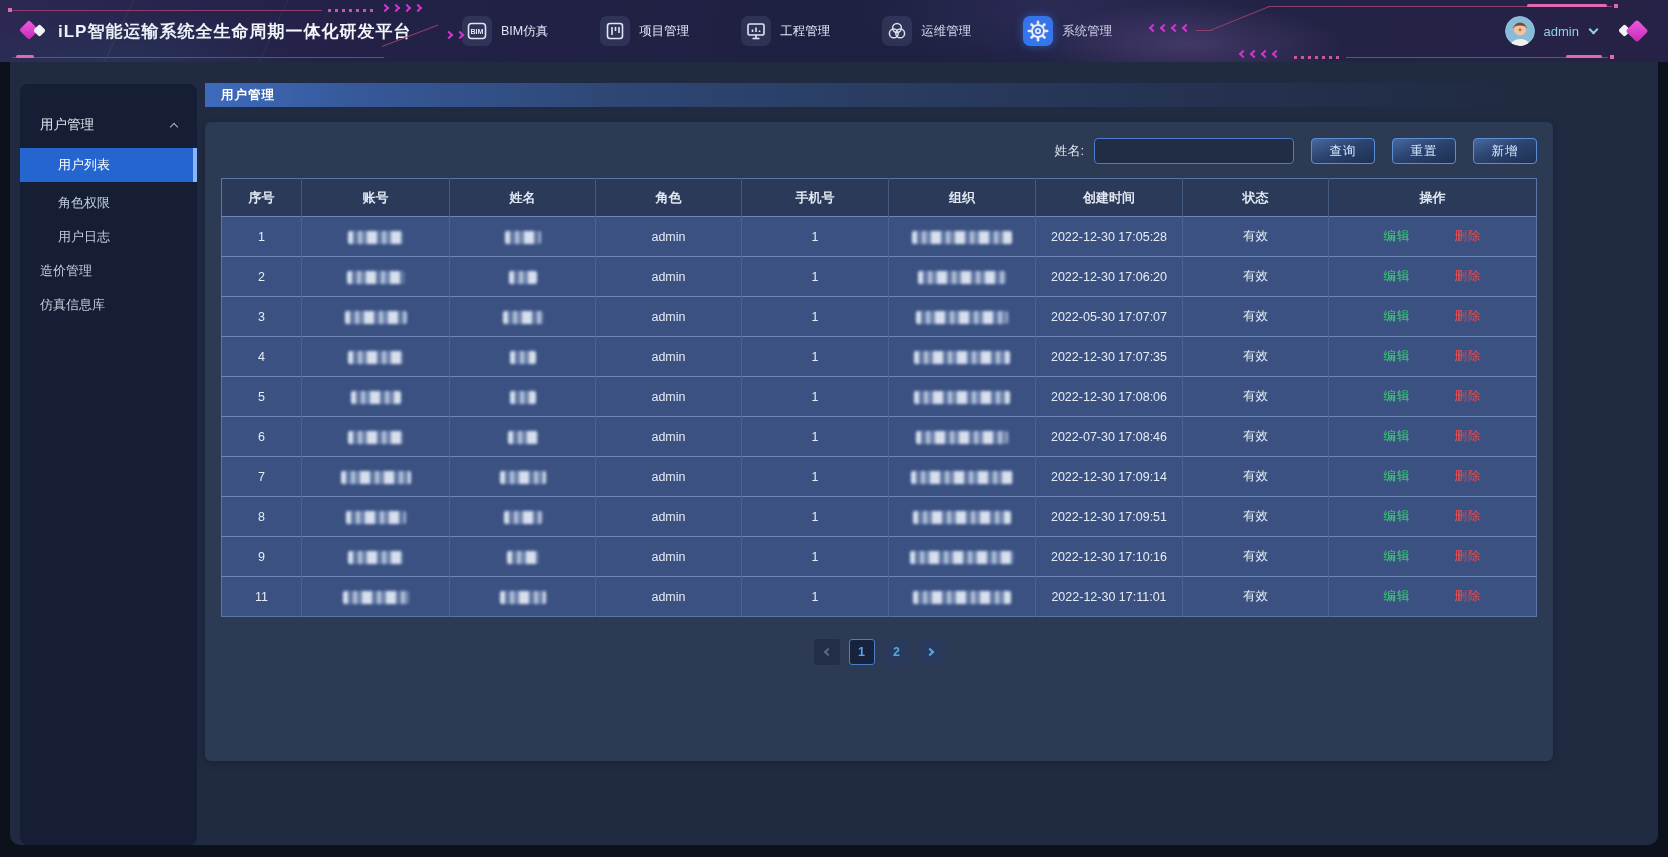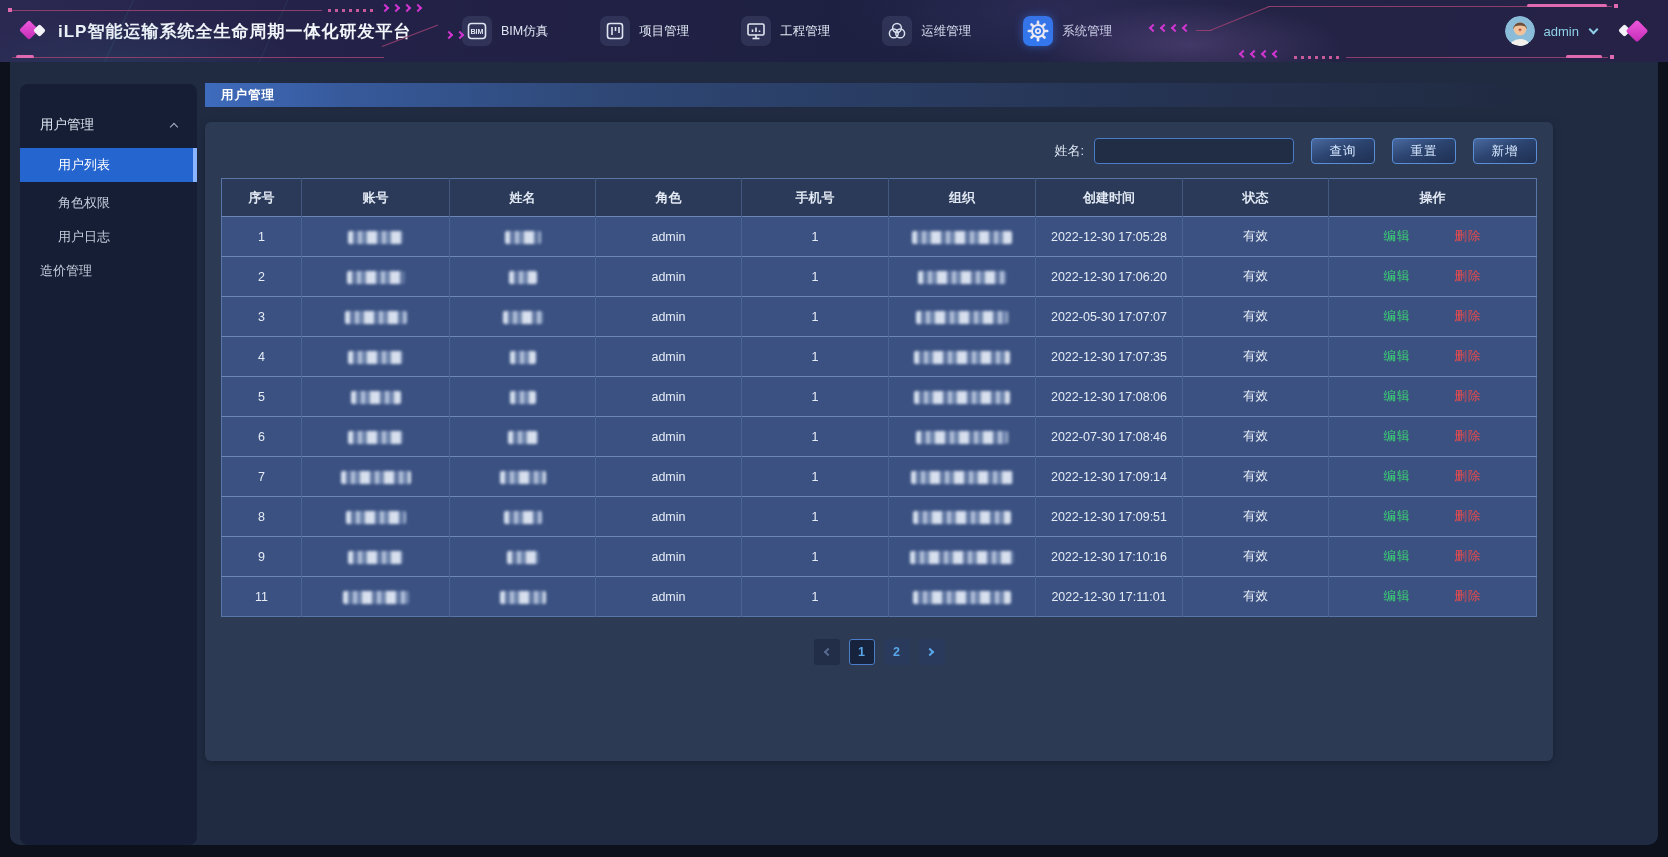--- a/index.html
+++ b/index.html
@@ -271,20 +271,23 @@
       <span>用户列表</span>
     </div>
     <div class="sb-item">
       <span>角色权限</span>
     </div>
     <div class="sb-item">
       <span>用户日志</span>
     </div>
     <div class="sb-item sb-root" style="padding-left:20px;">
       <span>造价管理</span>
+    </div>
+    <div class="sb-item sb-root" style="padding-left:20px;">
+      <span>仿真信息库</span>
     </div>
   </aside>
 
   <main class="content">
     <div class="tab-strip">
       <span class="tab-label">用户管理</span>
     </div>
 
     <section class="panel">
       <div class="search-row">

